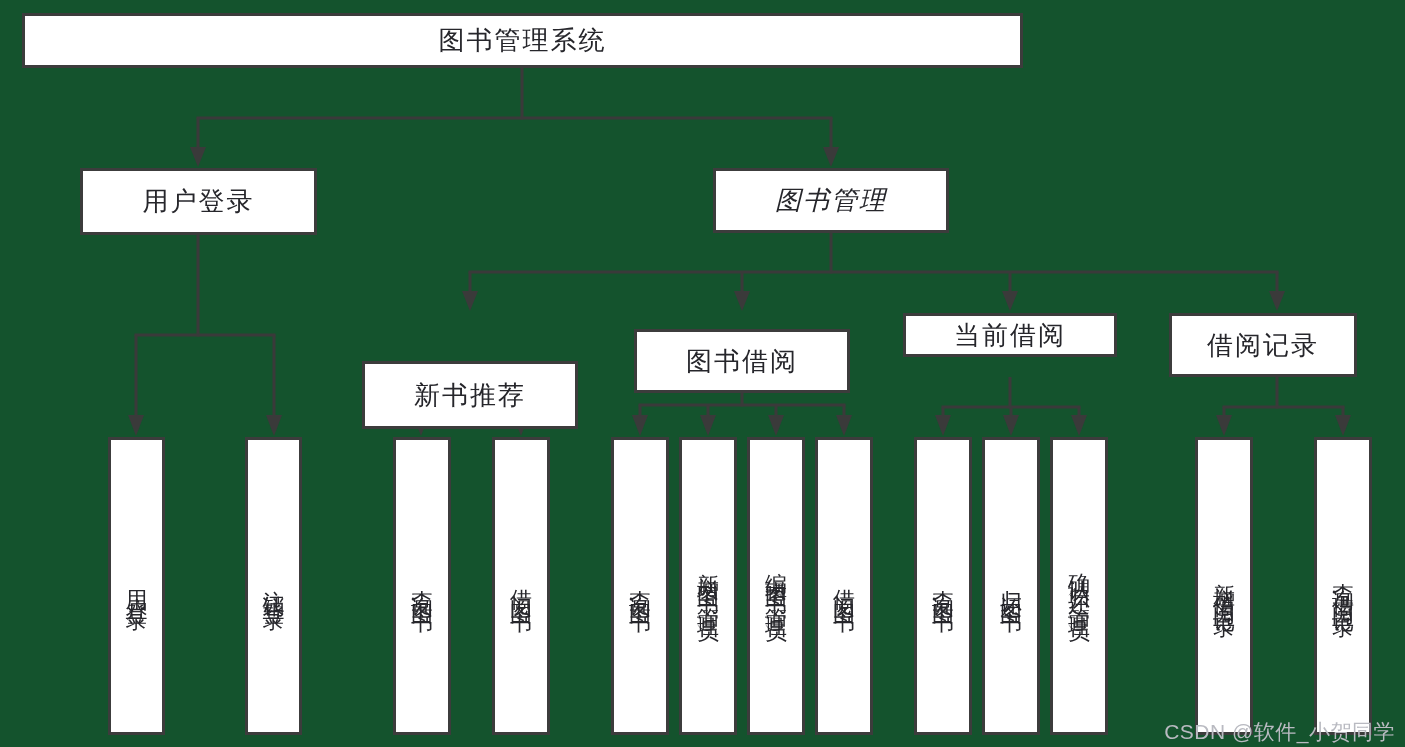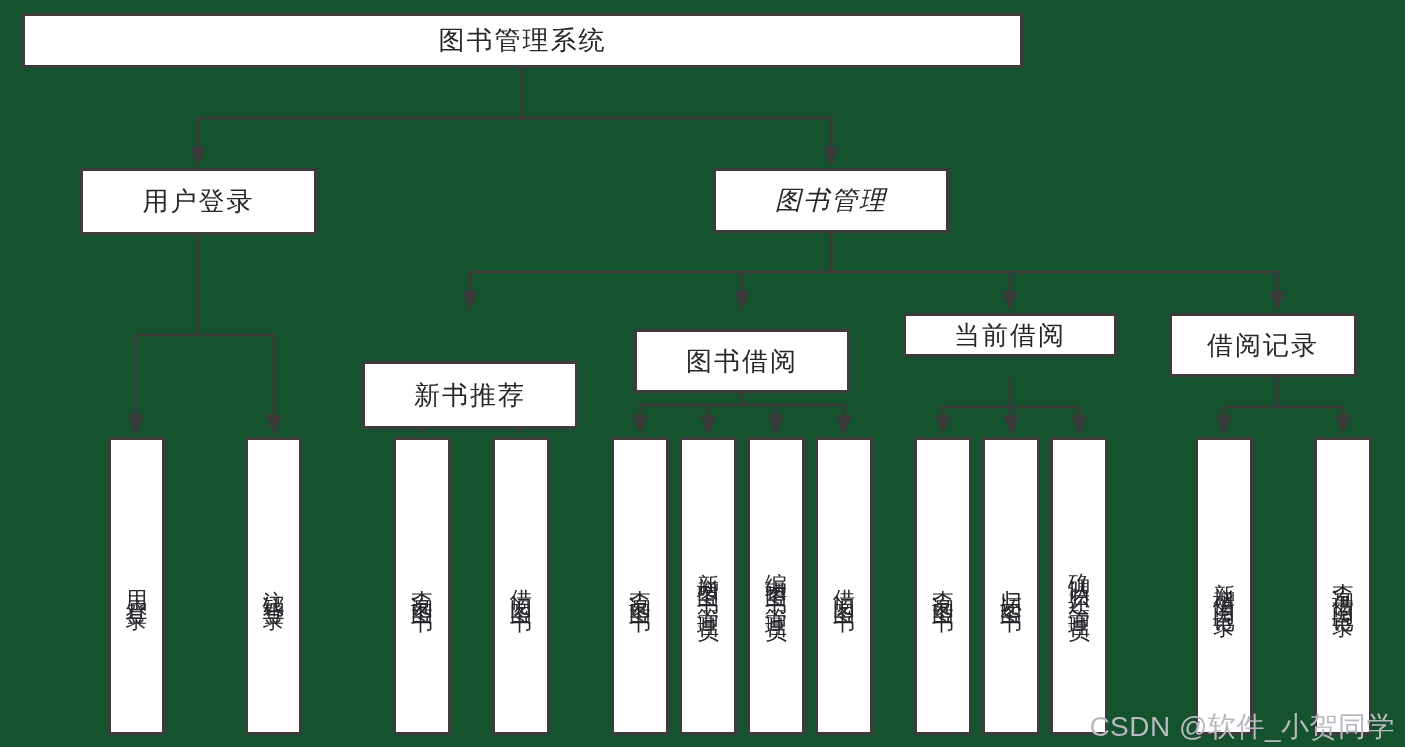--- a/index.html
+++ b/index.html
@@ -49,21 +49,21 @@
     text-orientation: mixed;
     font-size: 22px;
     letter-spacing: 7px;
     color: #26262b;
     line-height: 1;
   }
   .watermark {
     position: absolute;
     right: 10px;
     bottom: 1px;
-    font-size: 28px;
+    font-size: 21px;
     color: #b9bac1;
     letter-spacing: 0.5px;
     z-index: 5;
     white-space: nowrap;
   }
 </style>
 </head>
 <body>
 
 <div id="stage">

